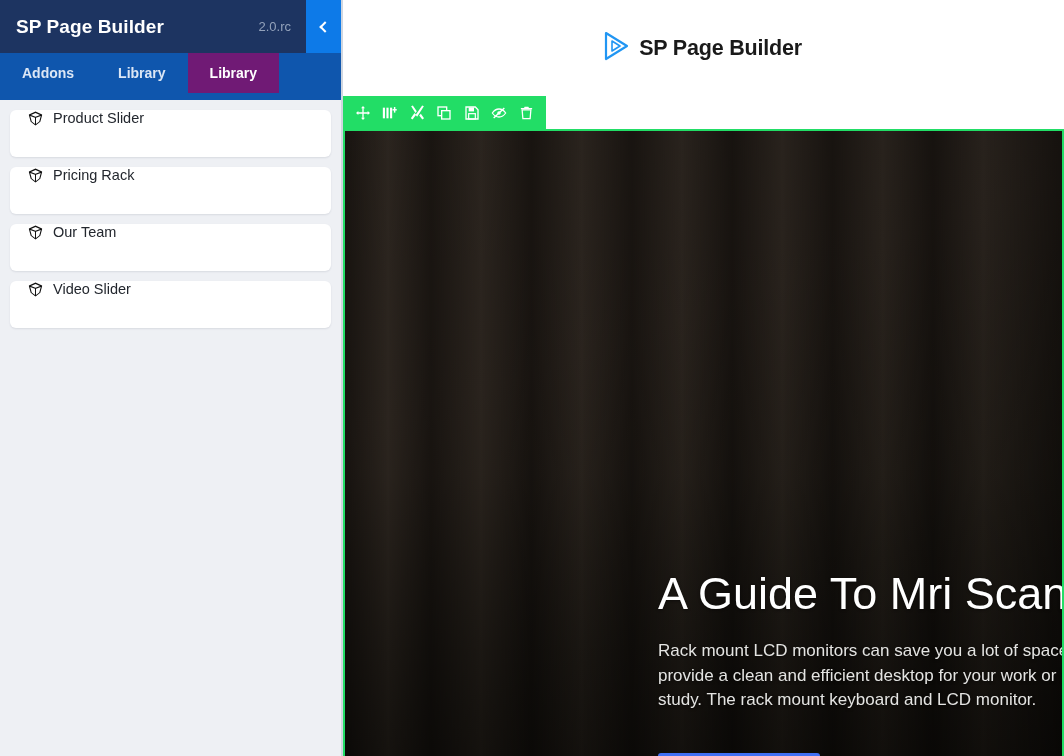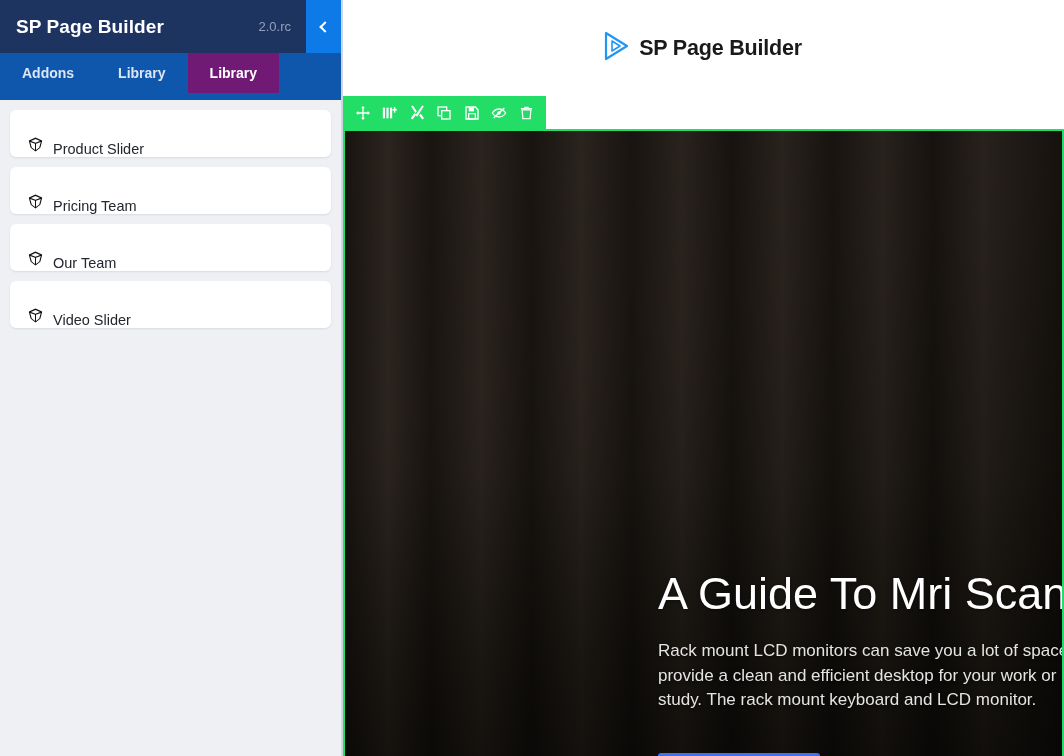--- a/index.html
+++ b/index.html
@@ -79,21 +79,21 @@
     color: #ffffff;
   }
 
   #library-list { padding: 10px 10px 0 10px; }
   .lib-card {
     background: #ffffff;
     border-radius: 6px;
     height: 47px;
     margin-bottom: 10px;
     display: flex;
-    align-items: flex-end;
+    align-items: flex-start;
     padding-left: 17px;
     cursor: pointer;
     box-shadow: 0 1px 2px rgba(20,30,60,.10);
   }
   .lib-card .cube { margin-right: 9px; display: block; }
   .lib-card .label {
     font-size: 14.5px;
     color: #23272e;
   }
 
@@ -234,21 +234,21 @@
         </span>
         <span class="label">Product Slider</span>
       </div>
 
       <div class="lib-card">
         <span class="cube">
           <svg width="17" height="17" viewBox="0 0 24 24" aria-hidden="true">
             <path fill="#111111" d="M12 2.2 21.3 6.3v1.1l-2.5 9.2L12 21.8 5.2 16.6 2.7 7.4V6.3L12 2.2zm0 2.0L5.6 7.0l6.4 2.6 6.4-2.6L12 4.2zM4.6 8.5l2.1 7.6 4.6 3.5V10.9L4.6 8.5zm14.8 0-6.7 2.4v8.7l4.6-3.5 2.1-7.6z"></path>
           </svg>
         </span>
-        <span class="label">Pricing Team</span>
+        <span class="label">Pricing Rack</span>
       </div>
 
       <div class="lib-card">
         <span class="cube">
           <svg width="17" height="17" viewBox="0 0 24 24" aria-hidden="true">
             <path fill="#111111" d="M12 2.2 21.3 6.3v1.1l-2.5 9.2L12 21.8 5.2 16.6 2.7 7.4V6.3L12 2.2zm0 2.0L5.6 7.0l6.4 2.6 6.4-2.6L12 4.2zM4.6 8.5l2.1 7.6 4.6 3.5V10.9L4.6 8.5zm14.8 0-6.7 2.4v8.7l4.6-3.5 2.1-7.6z"></path>
           </svg>
         </span>
         <span class="label">Our Team</span>
       </div>

